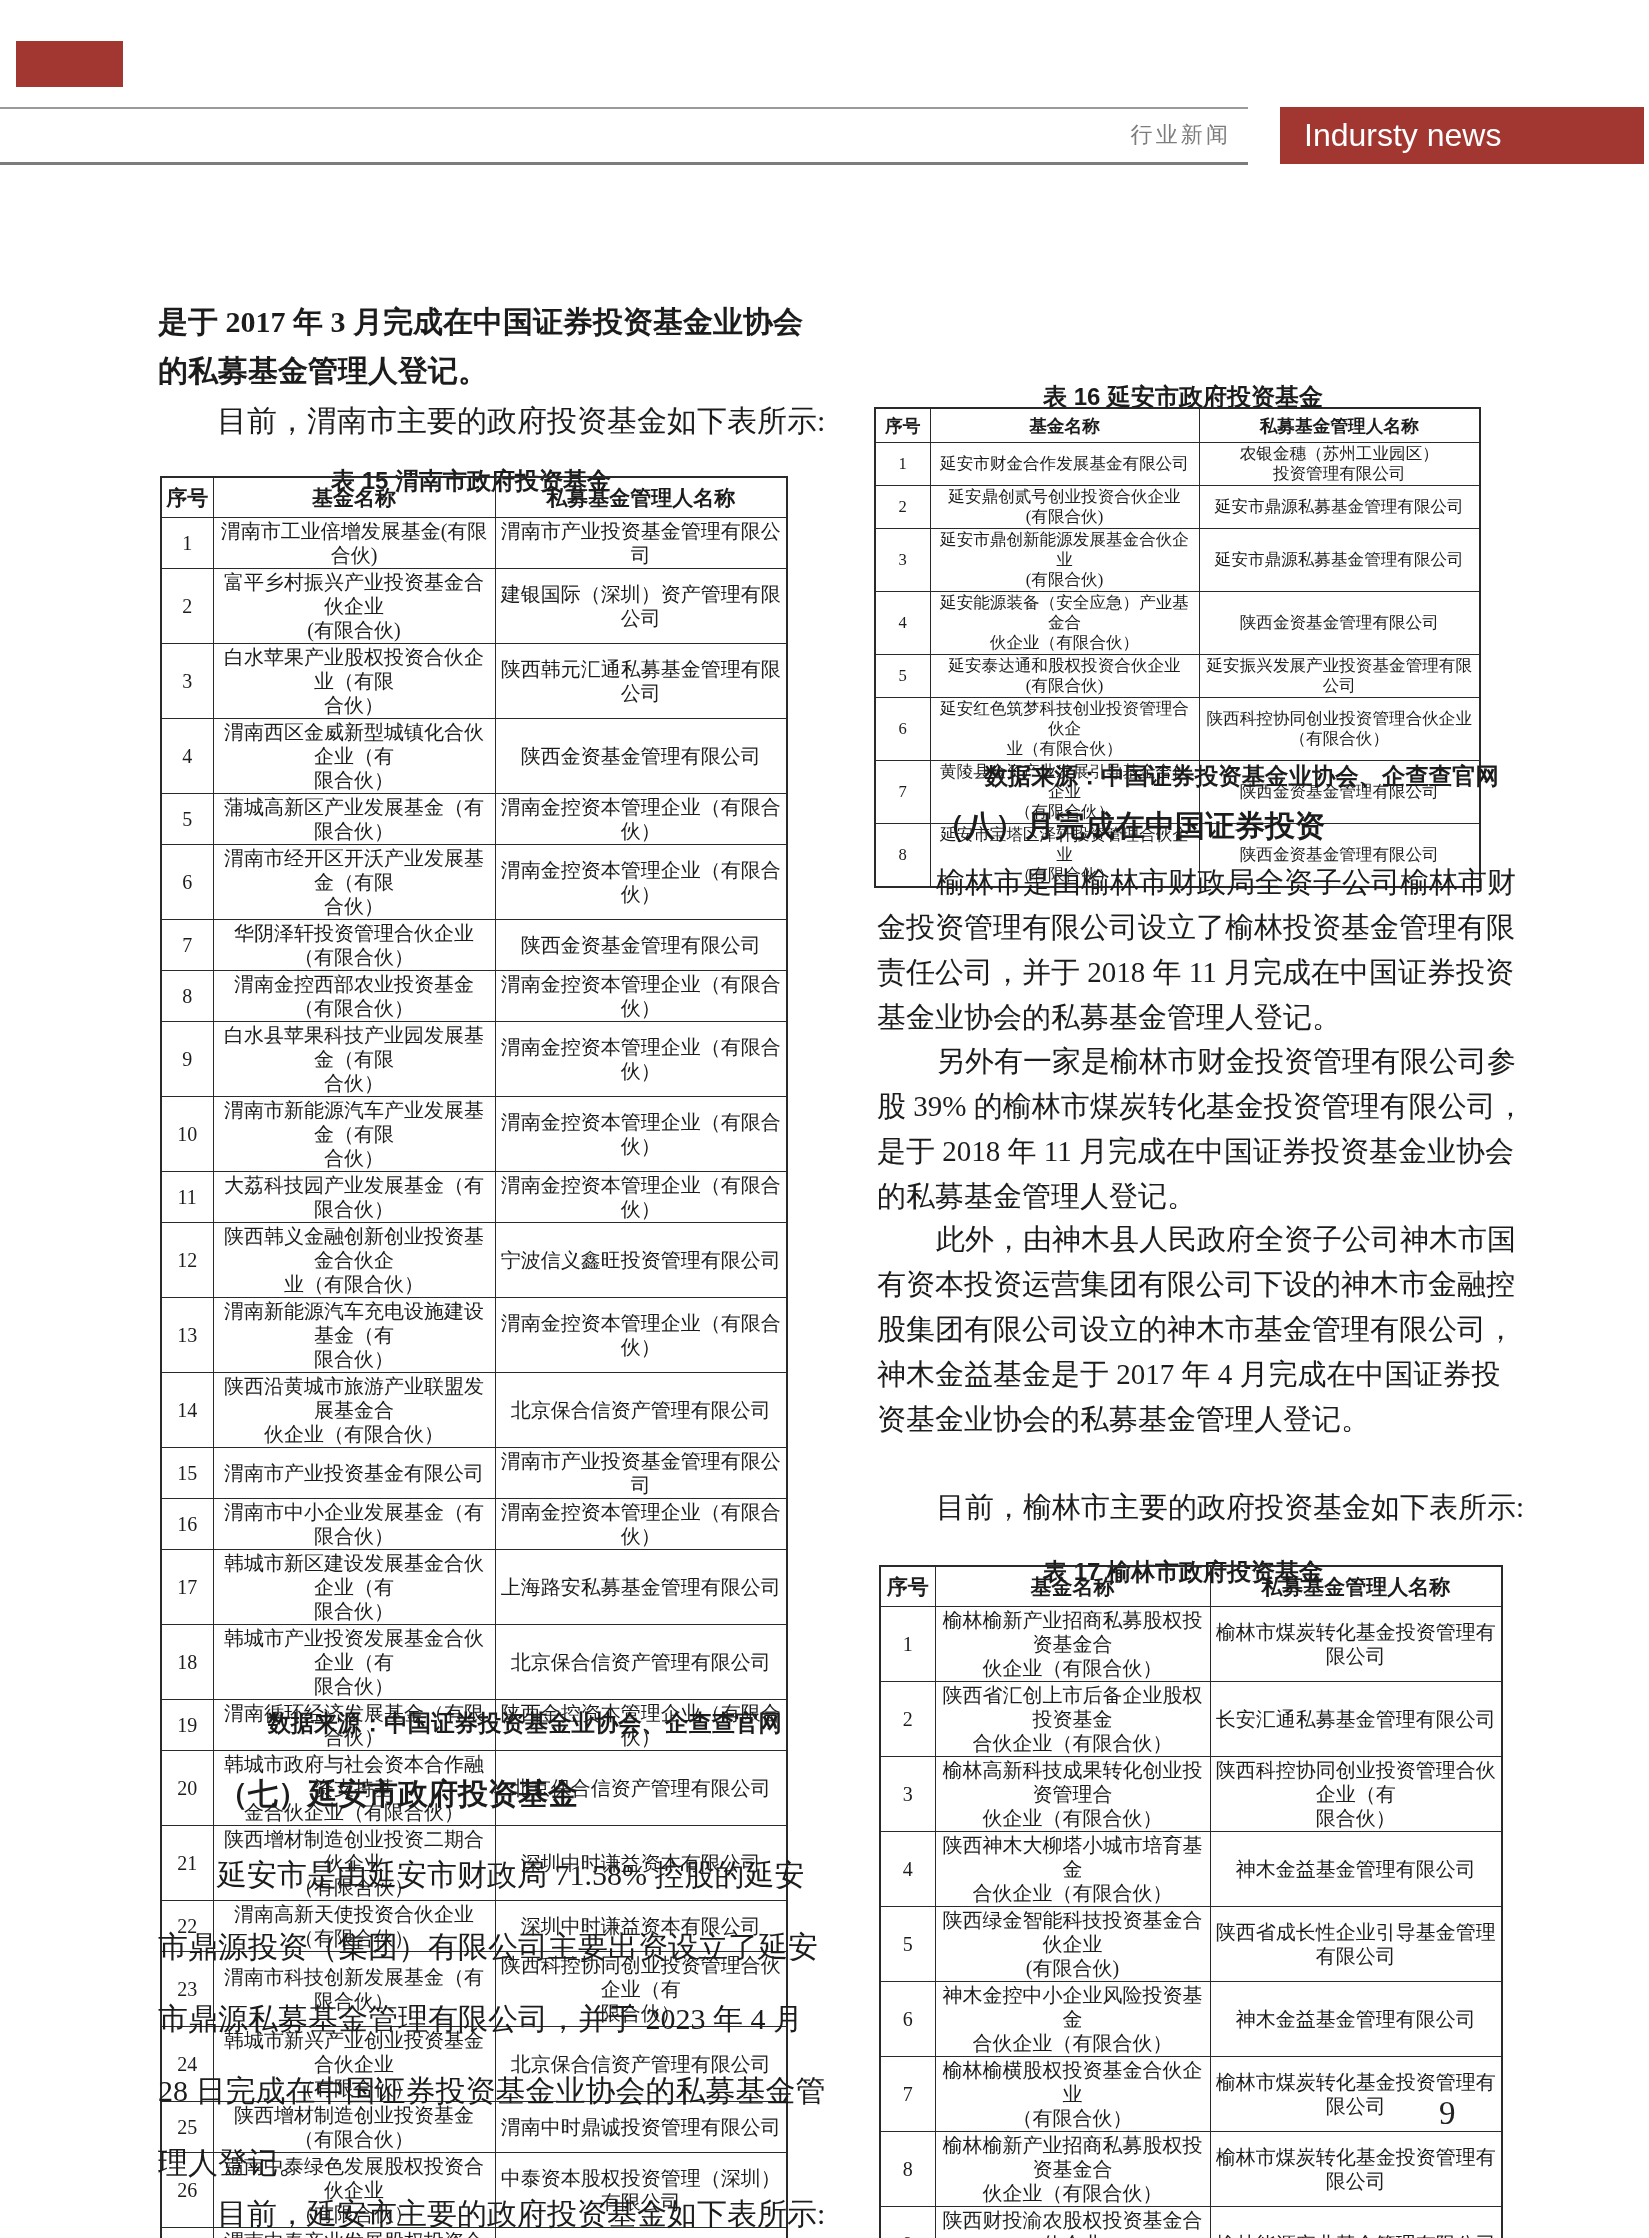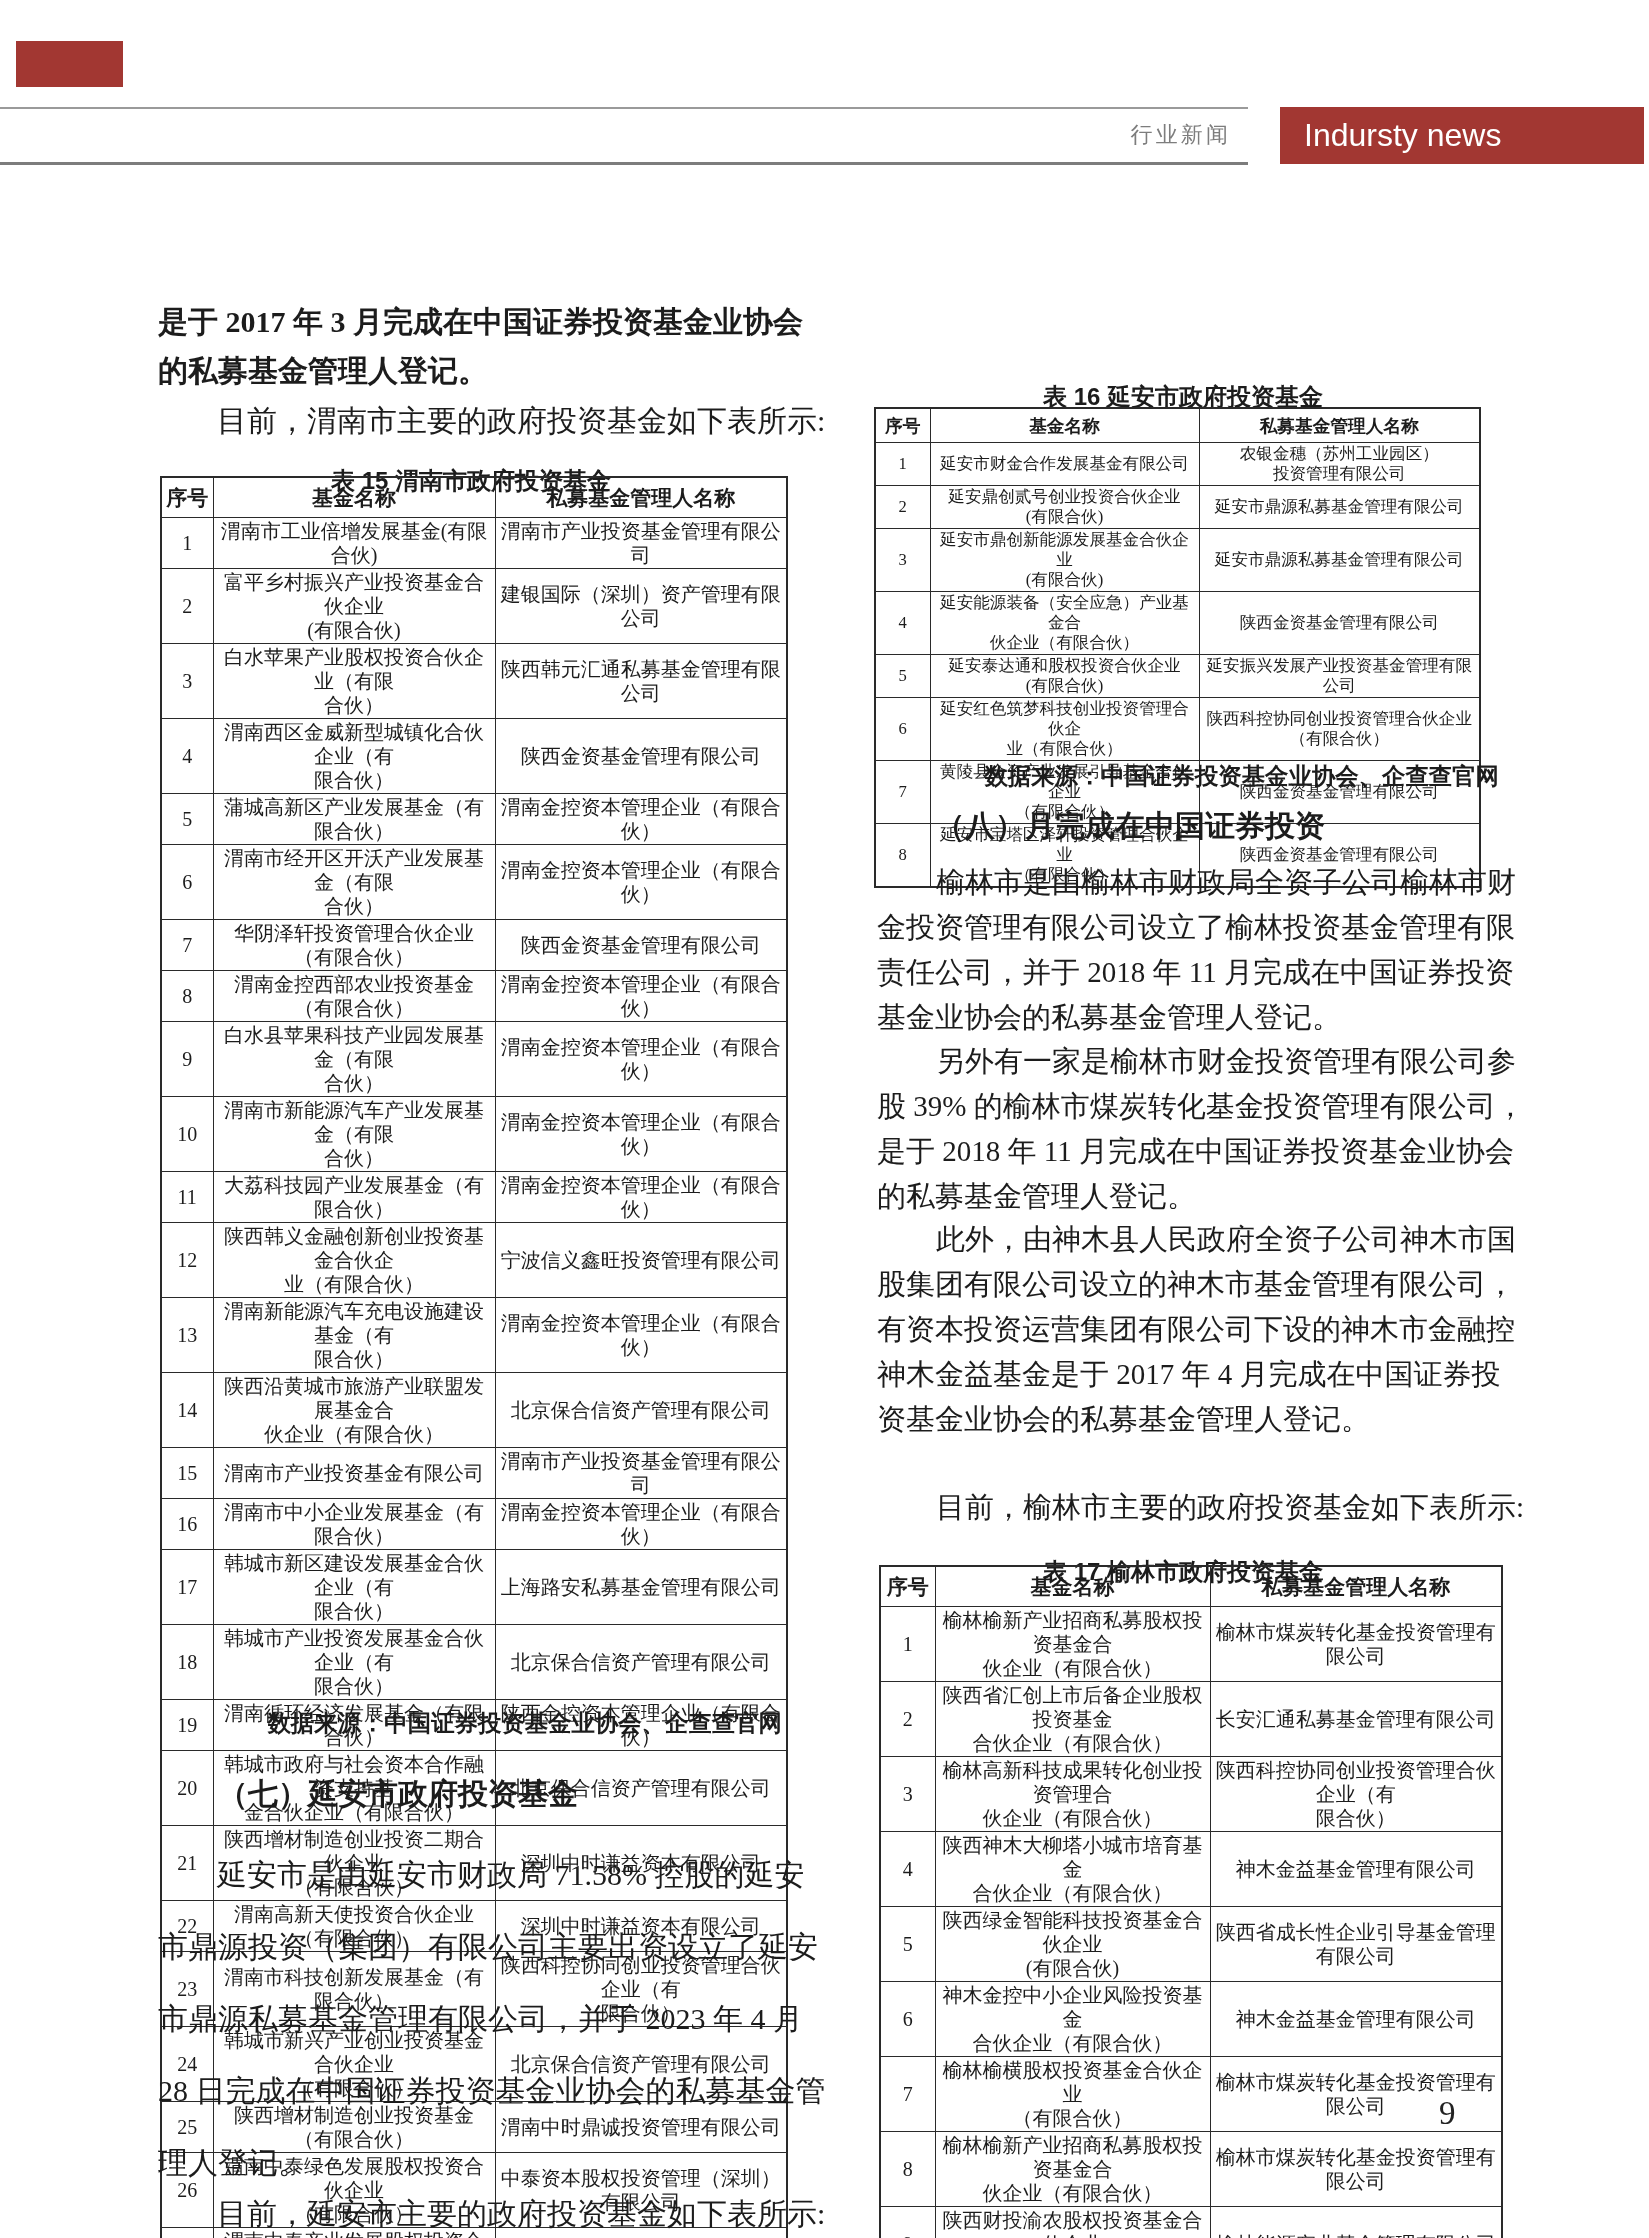--- a/index.html
+++ b/index.html
@@ -333,22 +333,22 @@
       <div class="tline">基金业协会的私募基金管理人登记。</div>
     </div>
   <div class="abs rpara sec8p2">
       <div class="tline ind">另外有一家是榆林市财金投资管理有限公司参</div>
       <div class="tline">股 39% 的榆林市煤炭转化基金投资管理有限公司，</div>
       <div class="tline">是于 2018 年 11 月完成在中国证券投资基金业协会</div>
       <div class="tline">的私募基金管理人登记。</div>
     </div>
   <div class="abs rpara sec8p3">
       <div class="tline ind">此外，由神木县人民政府全资子公司神木市国</div>
+      <div class="tline">有资本投资运营集团有限公司下设的神木市金融控</div>
       <div class="tline">股集团有限公司设立的神木市基金管理有限公司，</div>
-      <div class="tline">有资本投资运营集团有限公司下设的神木市金融控</div>
       <div class="tline">神木金益基金是于 2017 年 4 月完成在中国证券投</div>
       <div class="tline">资基金业协会的私募基金管理人登记。</div>
     </div>
   <div class="abs sec8more">
     <div class="tline ind">目前，榆林市主要的政府投资基金如下表所示:</div>
   </div>
   <div class="abs tbl-title t17title">表 17 榆林市政府投资基金</div>
 
   <table class="dtable t17">
     <colgroup>

